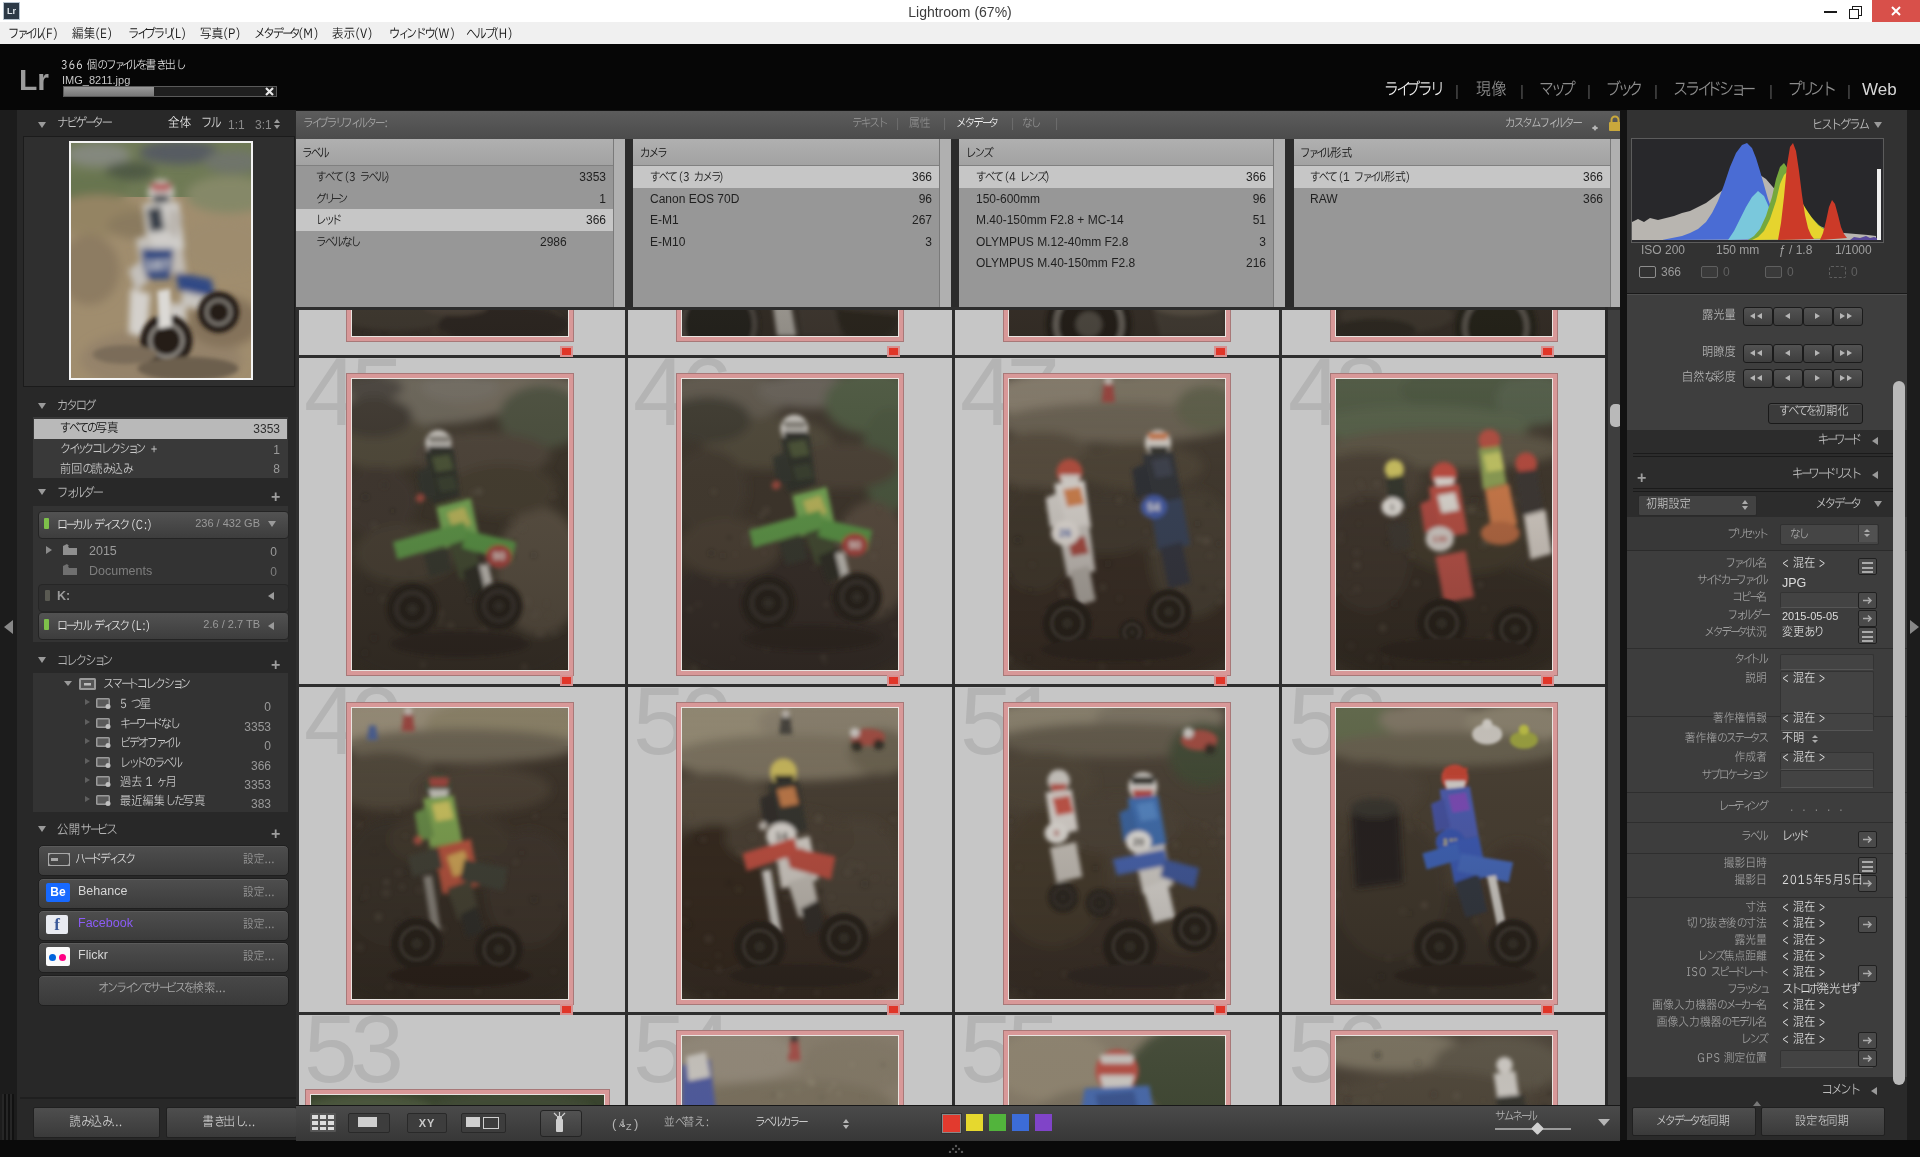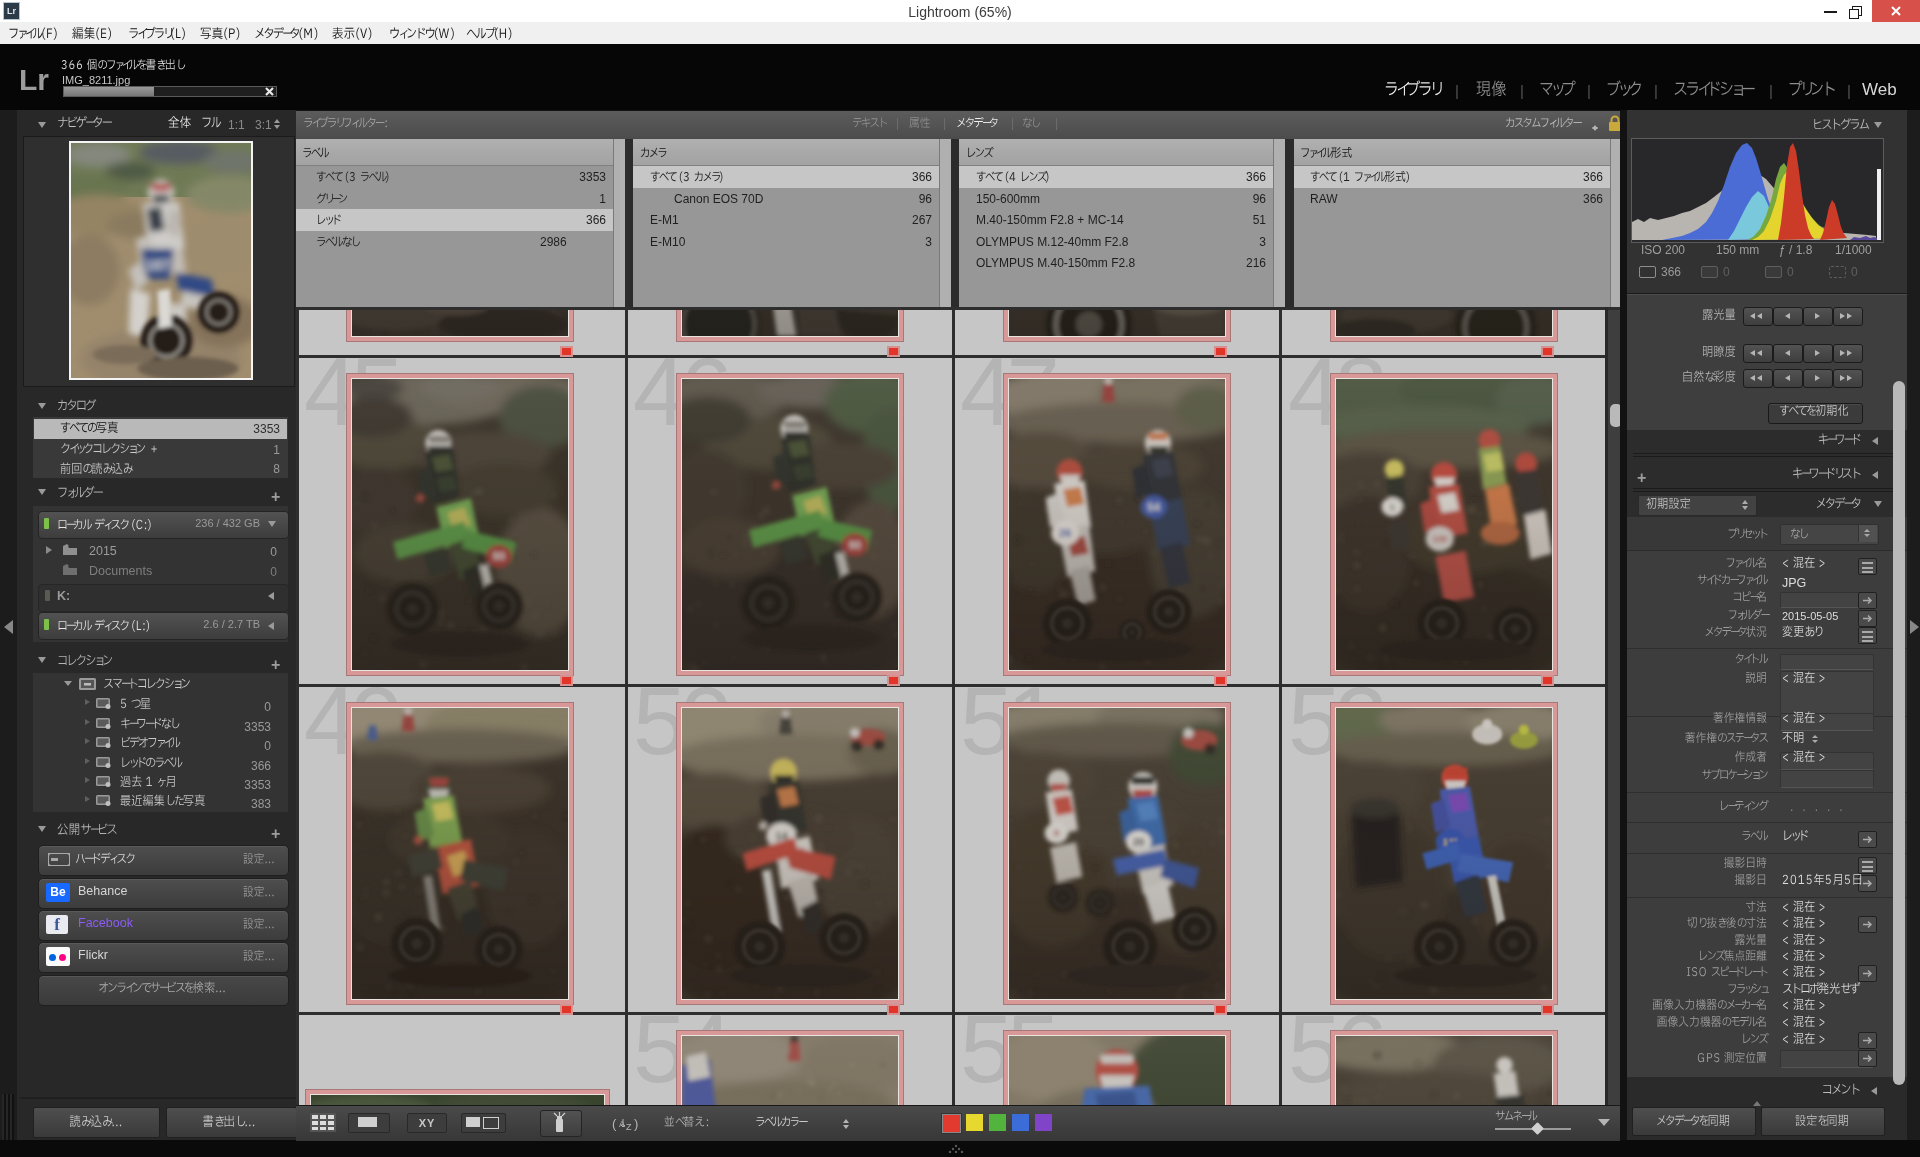--- a/index.html
+++ b/index.html
@@ -21,21 +21,21 @@
 .num{position:absolute;color:#b4b4b4;font-size:96px;letter-spacing:-7px;line-height:96px;font-weight:400;}
 .thumb{position:absolute;background:#d89898;box-shadow:0 0 0 1px #a87878;}
 .thumb .inner{position:absolute;left:4px;top:4px;right:4px;bottom:4px;border:1px solid #e8e4e0;background:#443c33;overflow:hidden;}
 .reddot{position:absolute;width:9px;height:7px;background:#e03528;border:2px solid #d79090;}
 </style></head>
 <body>
 <div id="root">
 
 <div class="a" style="left:0;top:0;width:1920px;height:22px;background:#ffffff;"></div>
 <div class="a" style="left:4px;top:3px;width:15px;height:16px;background:#2d3a47;color:#dfe6ec;font-size:9px;font-weight:bold;text-align:center;line-height:16px;box-shadow:0 0 0 1px #b9c6d2;">Lr</div>
-<div class="a" style="left:0;top:4px;width:1920px;text-align:center;color:#3c3c3c;font-size:14px;">Lightroom (65%)</div>
+<div class="a" style="left:0;top:4px;width:1920px;text-align:center;color:#3c3c3c;font-size:14px;">Lightroom (67%)</div>
 <div class="a" style="left:1824px;top:11px;width:13px;height:2px;background:#1a1a1a;"></div>
 <div class="a" style="left:1852px;top:6px;width:8px;height:8px;border:1.5px solid #1a1a1a;background:#fff;"></div>
 <div class="a" style="left:1849px;top:9px;width:8px;height:8px;border:1.5px solid #1a1a1a;background:#fff;"></div>
 <div class="a" style="left:1872px;top:0;width:48px;height:22px;background:#d8504a;"></div>
 <svg class="a" style="left:1890px;top:5px;" width="12" height="12">
       <path d="M2 2 L10 10 M10 2 L2 10" stroke="#fff" stroke-width="2"></path>
     </svg>
 
 <div class="a" style="left:0;top:22px;width:1920px;height:22px;background:#f0f0f0;border-bottom:1px solid #d0d0d0;"></div>
 
@@ -267,21 +267,21 @@
 <div class="a" style="left:296px;top:209px;width:317px;height:22px;background:#c6c6c6;"></div>
 <div class="a" style="left:633px;top:166px;width:306px;height:22px;background:#c6c6c6;"></div>
 <div class="a" style="left:959px;top:166px;width:314px;height:22px;background:#c6c6c6;"></div>
 <div class="a" style="left:1294px;top:166px;width:316px;height:22px;background:#c6c6c6;"></div>
 
 <div class="fltrow" style="left:540px;top:170px;width:66px;text-align:right;">3353</div>
 <div class="fltrow" style="left:540px;top:192px;width:66px;text-align:right;">1</div>
 <div class="fltrow" style="left:540px;top:213px;width:66px;text-align:right;">366</div>
 <div class="fltrow" style="left:540px;top:235px;width:66px;">2986</div>
 <div class="fltrow" style="left:866px;top:170px;width:66px;text-align:right;">366</div>
-<div class="fltrow" style="left:674px;top:192px;">Canon EOS 70D</div>
+<div class="fltrow" style="left:650px;top:192px;">Canon EOS 70D</div>
     <div class="fltrow" style="left:866px;top:192px;width:66px;text-align:right;">96</div>
 <div class="fltrow" style="left:650px;top:213px;">E-M1</div>
     <div class="fltrow" style="left:866px;top:213px;width:66px;text-align:right;">267</div>
 <div class="fltrow" style="left:650px;top:235px;">E-M10</div>
     <div class="fltrow" style="left:866px;top:235px;width:66px;text-align:right;">3</div>
 <div class="fltrow" style="left:1200px;top:170px;width:66px;text-align:right;">366</div>
 <div class="fltrow" style="left:976px;top:192px;">150-600mm</div>
     <div class="fltrow" style="left:1200px;top:192px;width:66px;text-align:right;">96</div>
 <div class="fltrow" style="left:976px;top:213px;text-align:right;">M.40-150mm F2.8 + MC-14</div>
     <div class="fltrow" style="left:1200px;top:213px;width:66px;text-align:right;">51</div>
@@ -297,20 +297,21 @@
 <div id="grid" class="a" style="left:299px;top:310px;width:1306px;height:795px;background:#c6c6c6;overflow:hidden;">
 
   <div class="num" style="left:5px;top:34px;">45</div>
   <div class="num" style="left:334px;top:34px;">46</div>
   <div class="num" style="left:661px;top:34px;">47</div>
   <div class="num" style="left:989px;top:34px;">48</div>
   <div class="num" style="left:5px;top:363px;">49</div>
   <div class="num" style="left:334px;top:363px;">50</div>
   <div class="num" style="left:661px;top:363px;">51</div>
   <div class="num" style="left:989px;top:363px;">52</div>
+  <div class="num" style="left:5px;top:691px;">53</div>
   <div class="num" style="left:334px;top:691px;">54</div>
   <div class="num" style="left:661px;top:691px;">55</div>
   <div class="num" style="left:989px;top:691px;">56</div>
 
   <div class="a" style="left:0;top:45px;width:1306px;height:3px;background:#2e2e2e;"></div>
   <div class="a" style="left:0;top:374px;width:1306px;height:3px;background:#2e2e2e;"></div>
   <div class="a" style="left:0;top:702px;width:1306px;height:3px;background:#2e2e2e;"></div>
   <div class="a" style="left:326px;top:0;width:3px;height:795px;background:#2e2e2e;"></div>
   <div class="a" style="left:653px;top:0;width:3px;height:795px;background:#2e2e2e;"></div>
   <div class="a" style="left:980px;top:0;width:3px;height:795px;background:#2e2e2e;"></div>

